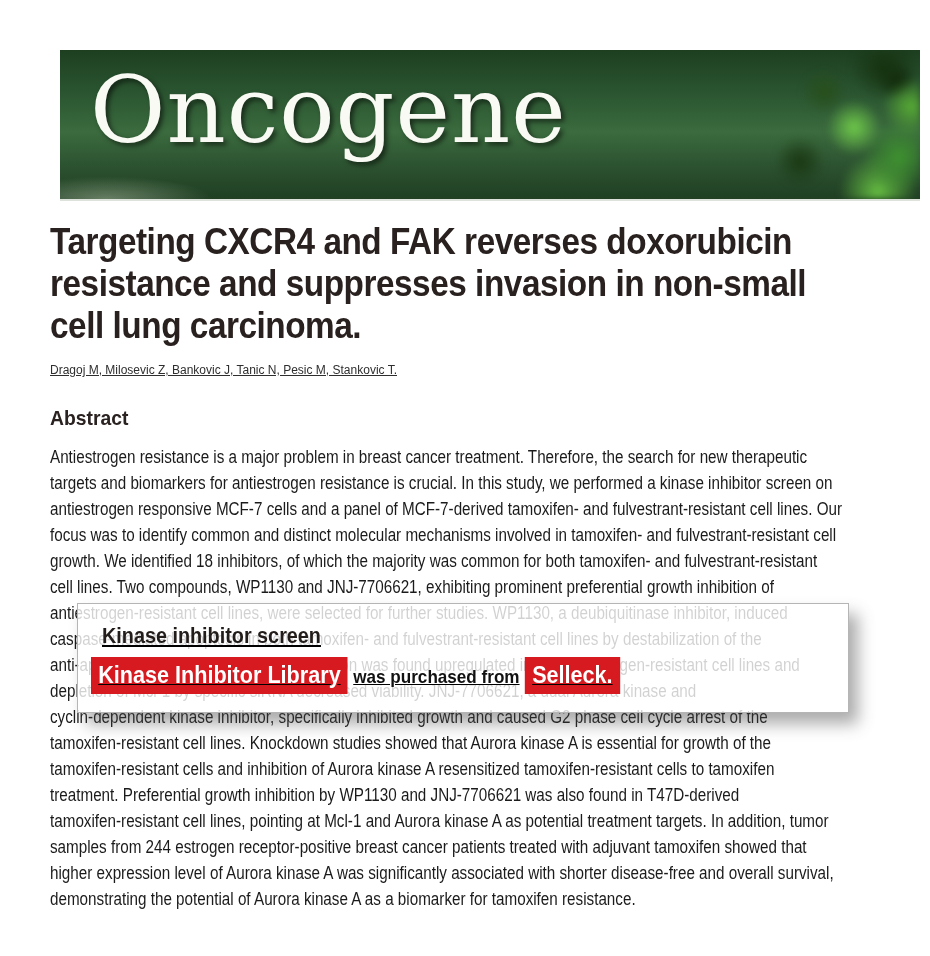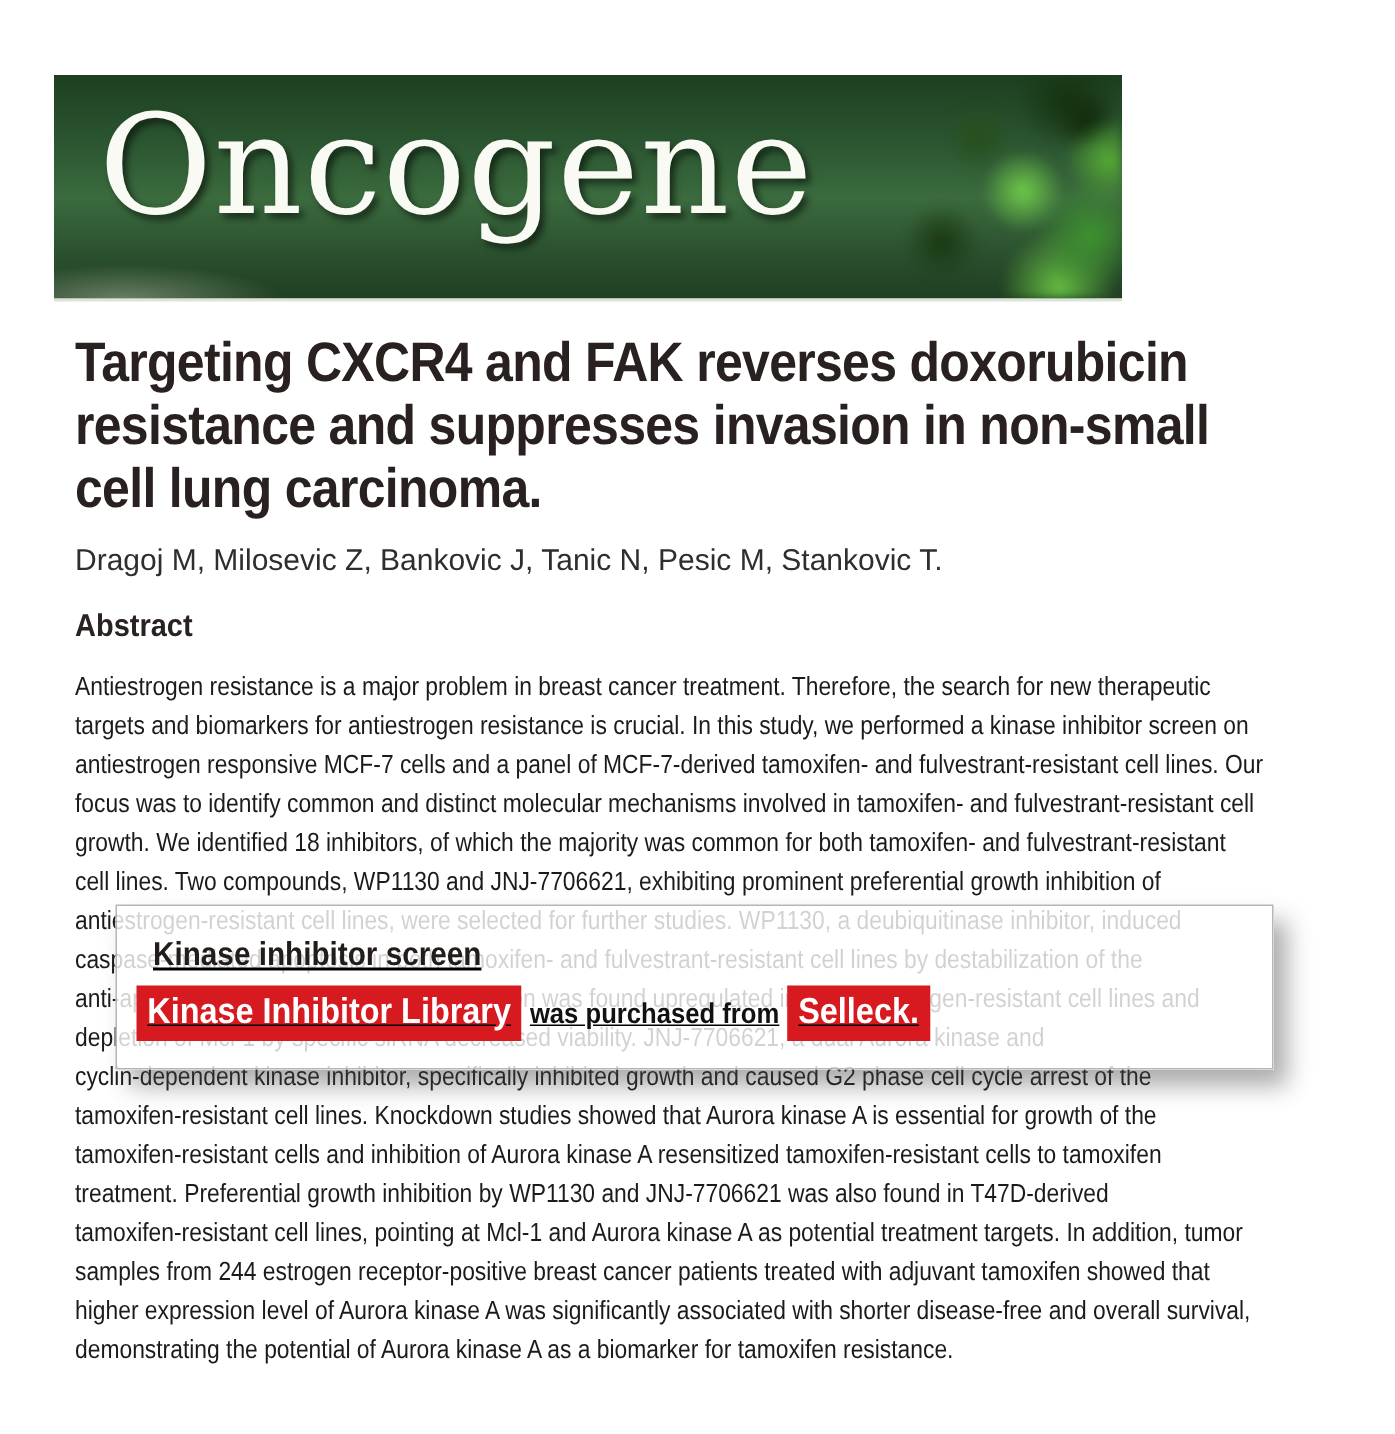--- a/index.html
+++ b/index.html
@@ -3,21 +3,21 @@
 <meta charset="utf-8">
 <style>
   html,body { margin:0; padding:0; background:#ffffff; }
   .page {
     position:relative; width:930px; height:956px; background:#ffffff;
     font-family:"Liberation Sans", sans-serif; overflow:hidden;
   }
 
   
   .banner {
-    position:absolute; left:36px; top:50px; width:712px; height:149px;
+    position:absolute; left:60px; top:50px; width:860px; height:149px;
     background:linear-gradient(180deg,#1d3f20 0%,#2a5430 28%,#3b6b3e 55%,#2c5230 78%,#203f23 100%);
     overflow:hidden;
     border-bottom:2px solid #dde3da;
   }
   .banner-bokeh {
     position:absolute; right:0; top:0; width:300px; height:100%;
     background-image:
       radial-gradient(circle 45px at 88% 12%, #16320f 0%, rgba(22,50,15,0) 75%),
       radial-gradient(circle 40px at 97% 38%, #57aa35 0%, rgba(87,170,53,0) 72%),
       radial-gradient(circle 38px at 78% 52%, #6fc94a 0%, rgba(111,201,74,0) 72%),
@@ -42,21 +42,21 @@
 
   
   .title {
     position:absolute; left:50px; top:221px;
     font-weight:bold; color:#29211f; font-size:37px; line-height:42px;
     transform:scaleX(0.9); transform-origin:0 0; white-space:nowrap;
     letter-spacing:-0.5px;
   }
   .authors {
     position:absolute; left:50px; top:363px;
-    font-size:20px; color:#2e2e2e;
+    font-size:12px; color:#2e2e2e;text-decoration:underline;
   }
   .abstract-head {
     position:absolute; left:50px; top:406px;
     font-size:21px; font-weight:bold; color:#2a2220;
     transform:scaleX(0.92); transform-origin:0 0; white-space:nowrap;
   }
 
   
   .abstract {
     position:absolute; left:50px; top:444px;

